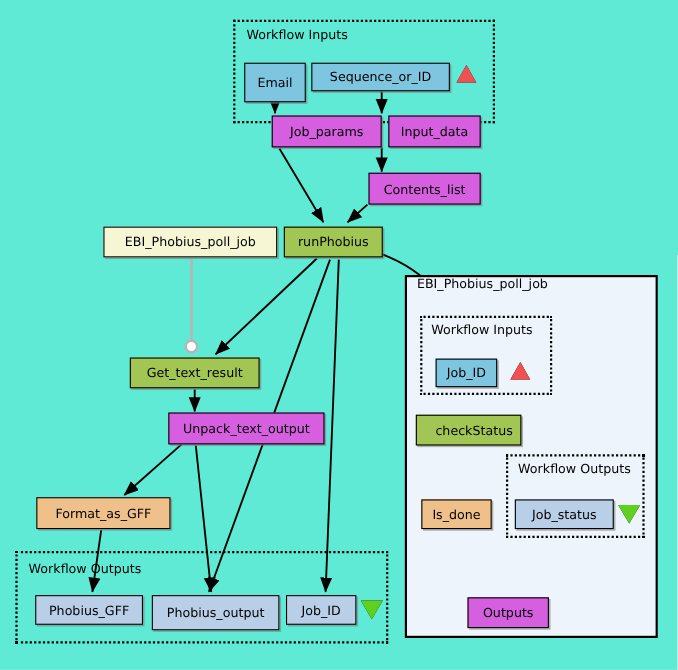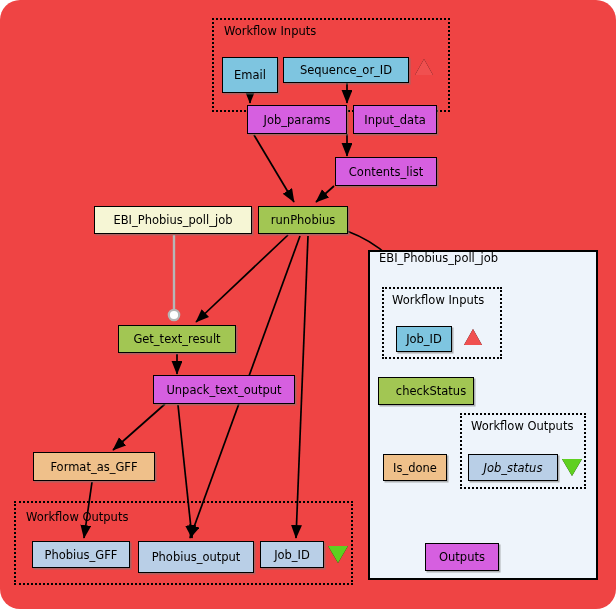--- a/index.html
+++ b/index.html
@@ -7,23 +7,22 @@
     padding: 0;
     background: #ffffff;
   }
   body {
     font-family: "DejaVu Sans", "Liberation Sans", sans-serif;
   }
   #canvas {
     position: relative;
     width: 616px;
     height: 609px;
-    background: #ef4444;
+    background: #5eead4;
     overflow: hidden;
-    border-radius: 20px;
   }
   svg.edges {
     position: absolute;
     left: 0;
     top: 0;
     width: 616px;
     height: 609px;
     pointer-events: none;
   }
   
@@ -171,18 +170,18 @@
   <div class="group-label" style="left:392px; top:293px;">Workflow Inputs</div>
   <div class="node input" style="left:396px; top:326px; width:56px; height:26px;">Job_ID</div>
   <div class="tri tri-up" style="left:464px; top:329px;"></div>
 
   <div class="node process" style="left:378px; top:377px; width:96px; height:28px;padding-left:10px;">checkStatus</div>
 
   <div class="group-dotted" style="left:460px; top:413px; width:126px; height:76px;"></div>
   <div class="group-label" style="left:471px; top:419px;">Workflow Outputs</div>
 
   <div class="node beanshell" style="left:383px; top:454px; width:64px; height:27px;">Is_done</div>
-  <div class="node output" style="left:468px; top:454px; width:90px; height:27px;font-style:italic;">Job_status</div>
+  <div class="node output" style="left:468px; top:454px; width:90px; height:27px;">Job_status</div>
   <div class="tri tri-down" style="left:562px; top:459px;"></div>
 
   <div class="node data" style="left:378px; top:543px; width:74px; height:28px;">Outputs</div>
 
 </div>
 
 </body></html>

